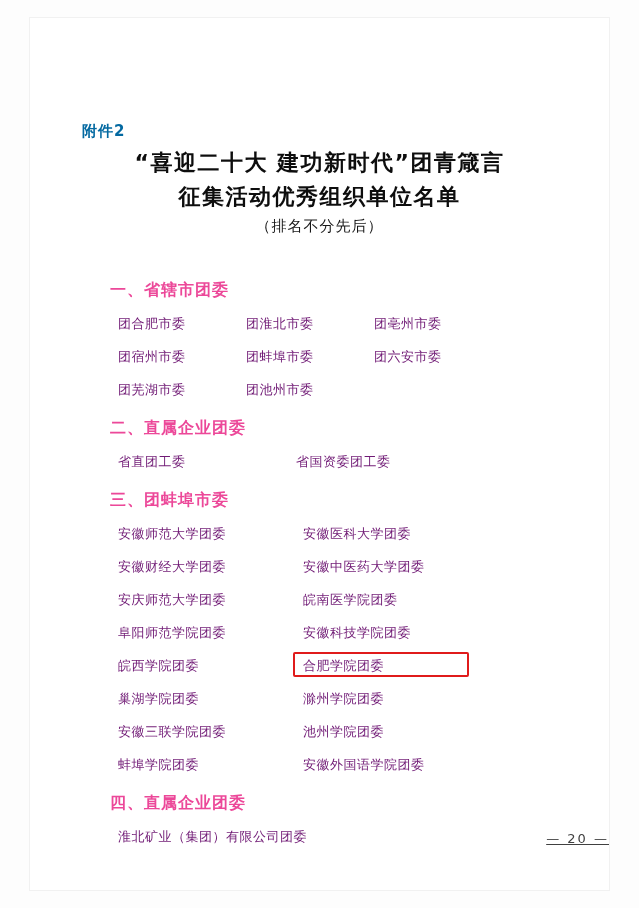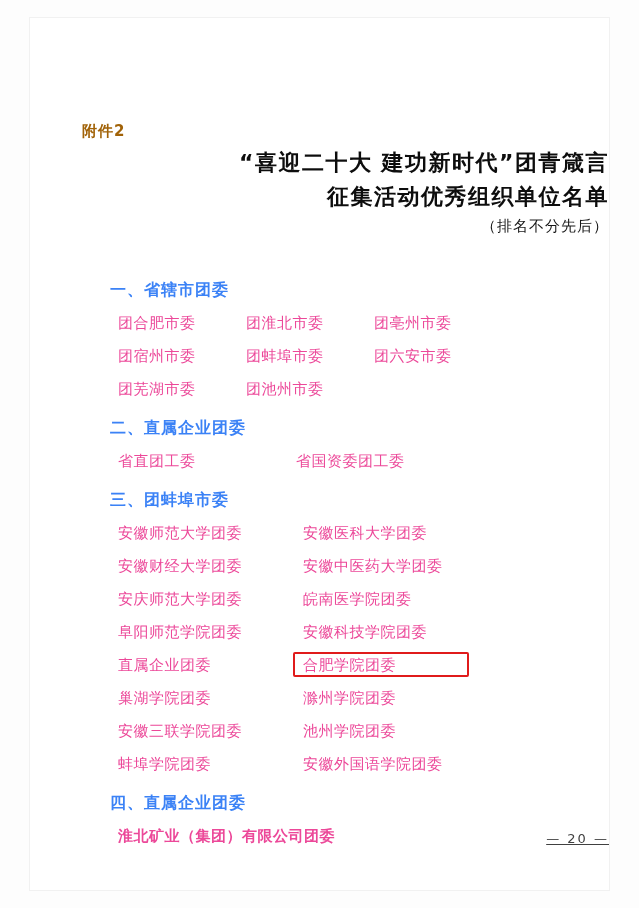--- a/index.html
+++ b/index.html
@@ -30,28 +30,28 @@
     background: #ffffff;
     box-shadow: 0 0 0 1px #f1f1f1;
   }
   .attach-label {
     position: absolute;
     left: 52px;
     top: 104px;
     font-size: 15px;
     font-weight: bold;
     letter-spacing: 1px;
-    color: #a16207;
+    color: #0369a1;
   }
   .title-block {
     position: absolute;
     left: 0;
     top: 128px;
     width: 579px;
-    text-align: right;
+    text-align: center;
   }
   .title-line {
     font-size: 22px;
     font-weight: bold;
     letter-spacing: 1.5px;
     line-height: 34px;
     color: #0d0d0d;
   }
   .subtitle {
     margin-top: 3px;
@@ -63,47 +63,46 @@
     position: absolute;
     left: 0;
     top: 248px;
     width: 579px;
   }
   .section-head {
     font-size: 16px;
     font-weight: bold;
     letter-spacing: 1px;
     margin: 14px 0 8px 80px;
-    color: #3b82f6;
+    color: #ec4899;
   }
   .row {
     display: flex;
     margin: 0 0 4px 88px;
     line-height: 29px;
-    font-size: 15px;
+    font-size: 13px;
     letter-spacing: 0.5px;
-    color: #ec4899;
+    color: #701a75;
   }
   .cell {
     width: 128px;
     flex: 0 0 auto;
     white-space: nowrap;
   }
   .cell.wide {
     width: 178px;
   }
   .row.two .cell {
     width: 185px;
   }
   .row.two .cell.first {
     width: 185px;
   }
   .row.single .cell {
     width: auto;
-    font-weight: bold;
   }
   .highlight-wrap {
     position: relative;
     display: inline-block;
   }
   .highlight-box {
     position: absolute;
     left: -10px;
     top: 1px;
     width: 176px;
@@ -174,21 +173,21 @@
       </div>
       <div class="row two">
         <span class="cell first">安庆师范大学团委</span>
         <span class="cell">皖南医学院团委</span>
       </div>
       <div class="row two">
         <span class="cell first">阜阳师范学院团委</span>
         <span class="cell">安徽科技学院团委</span>
       </div>
       <div class="row two">
-        <span class="cell first">直属企业团委</span>
+        <span class="cell first">皖西学院团委</span>
         <span class="cell">
           <span class="highlight-wrap">
             <span class="highlight-box"></span>
             <span>合肥学院团委</span>
           </span>
         </span>
       </div>
       <div class="row two">
         <span class="cell first">巢湖学院团委</span>
         <span class="cell">滁州学院团委</span>

